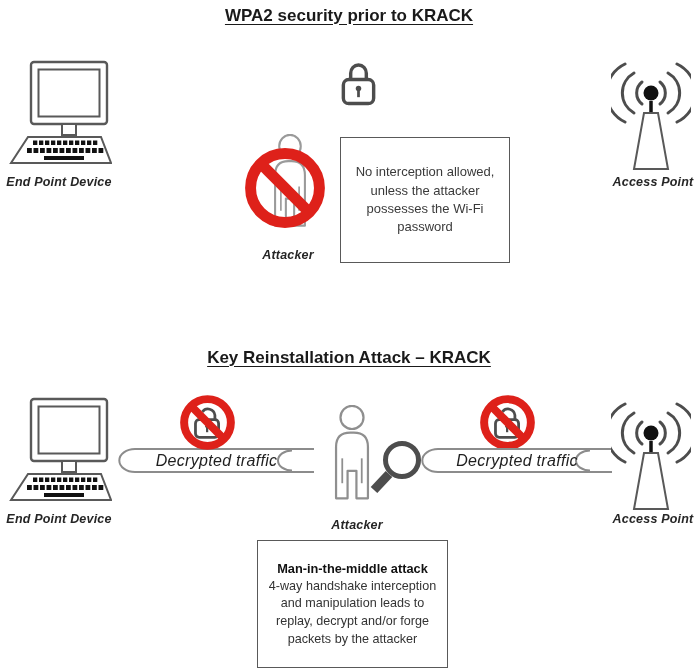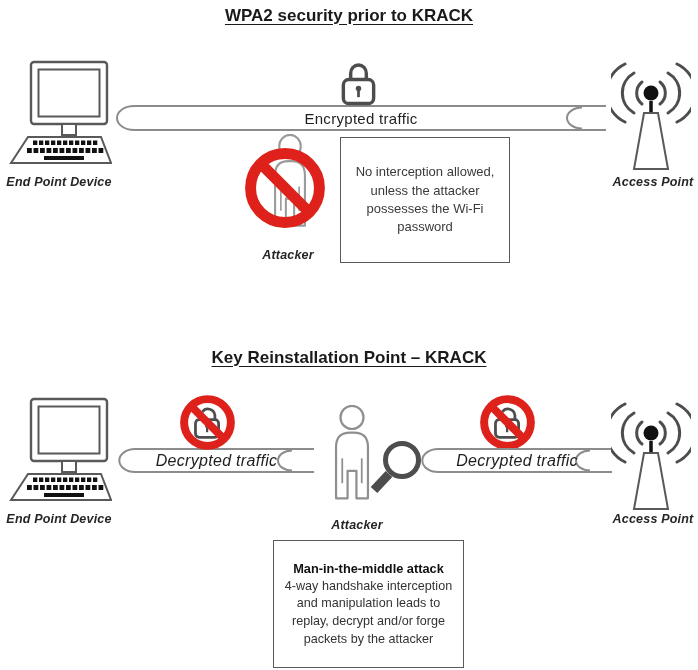--- a/index.html
+++ b/index.html
@@ -68,29 +68,20 @@
           <rect x="73" y="88" width="4.8" height="5"></rect>
           <rect x="79.5" y="88" width="4.8" height="5"></rect>
           <rect x="86" y="88" width="4.8" height="5"></rect>
           <rect x="92.5" y="88" width="4.8" height="5"></rect>
         <rect x="38" y="96" width="40" height="4"></rect>
       </g>
     </svg>
   </div>
   <div class="abs dev-label" style="left:0;top:175px;width:118px;">End Point Device</div>
 
-  <div class="abs pipe-wrap" style="left:114px;top:103px;width:494px;height:30px;">
-    <svg width="494" height="30" viewBox="0 0 494 30" fill="none" stroke="#8c8c8c" stroke-width="2">
-      <path d="M 20 3 A 17 12 0 0 0 20 27"></path>
-      <path d="M 20 3 H 492"></path>
-      <path d="M 20 27 H 492"></path>
-      <path d="M 468 4.5 A 15 10.5 0 1 0 468 25.5"></path>
-    </svg>
-    <div class="pipe-text">Encrypted traffic</div>
-  </div>
 
   <div class="abs" style="left:337px;top:60px;">
     <svg width="43" height="46" viewBox="0 0 44 47">
       <path d="M 14 21 V 13.5 A 8 8.5 0 0 1 30 13.5 V 21" fill="none" stroke="#4d4d4d" stroke-width="3.5"></path>
       <rect x="6.5" y="20" width="31" height="24.5" rx="5.5" fill="#fff" stroke="#4d4d4d" stroke-width="3.5"></rect>
       <circle cx="22" cy="29" r="2.8" fill="#4d4d4d"></circle>
       <rect x="20.6" y="30" width="2.8" height="8" fill="#4d4d4d"></rect>
     </svg>
   </div>
 
@@ -124,21 +115,21 @@
         <path d="M 57 16 A 23 23 0 0 1 57 56"></path>
         <path d="M 66 7 A 32 32 0 0 1 66 65"></path>
       </g>
       <line x1="40" y1="44" x2="40" y2="57" stroke="#111" stroke-width="3.5"></line>
       <circle cx="40" cy="36" r="7.5" fill="#111"></circle>
       <polygon points="33,56 47,56 57,112 23,112" fill="#fff" stroke="#595959" stroke-width="2"></polygon>
     </svg>
   </div>
   <div class="abs dev-label" style="left:608px;top:175px;width:90px;">Access Point</div>
 
-  <div class="abs title" style="top:348px;left:0;"><span>Key Reinstallation Point – KRACK</span></div>
+  <div class="abs title" style="top:348px;left:0;"><span>Key Reinstallation Attack – KRACK</span></div>
 
   <div class="abs" style="left:6px;top:397px;">
     <svg width="106" height="112" viewBox="0 0 106 112">
       <rect x="25" y="2" width="76" height="62" rx="3" fill="#fff" stroke="#595959" stroke-width="2.4"></rect>
       <rect x="32.5" y="9.5" width="61" height="47" fill="#fff" stroke="#595959" stroke-width="2"></rect>
       <rect x="56" y="64" width="14" height="11" fill="#fff" stroke="#595959" stroke-width="2"></rect>
       <polygon points="22,77 95,77 105,103 5,103" fill="#fff" stroke="#595959" stroke-width="2"></polygon>
       <g fill="#111">
         <rect x="27" y="80.5" width="4.3" height="4.5"></rect>
           <rect x="33" y="80.5" width="4.3" height="4.5"></rect>
@@ -241,18 +232,18 @@
         <path d="M 57 16 A 23 23 0 0 1 57 56"></path>
         <path d="M 66 7 A 32 32 0 0 1 66 65"></path>
       </g>
       <line x1="40" y1="44" x2="40" y2="57" stroke="#111" stroke-width="3.5"></line>
       <circle cx="40" cy="36" r="7.5" fill="#111"></circle>
       <polygon points="33,56 47,56 57,112 23,112" fill="#fff" stroke="#595959" stroke-width="2"></polygon>
     </svg>
   </div>
   <div class="abs dev-label" style="left:608px;top:512px;width:90px;">Access Point</div>
 
-  <div class="abs note-box mitm" style="left:257px;top:540px;width:191px;height:128px;margin-left:16px;">
+  <div class="abs note-box mitm" style="left:257px;top:540px;width:191px;height:128px;">
     <div class="nb-title">Man-in-the-middle attack</div>
     <div>4-way handshake interception and manipulation leads to replay, decrypt and/or forge packets by the attacker</div>
   </div>
 
 </div>
 
 </body></html>

